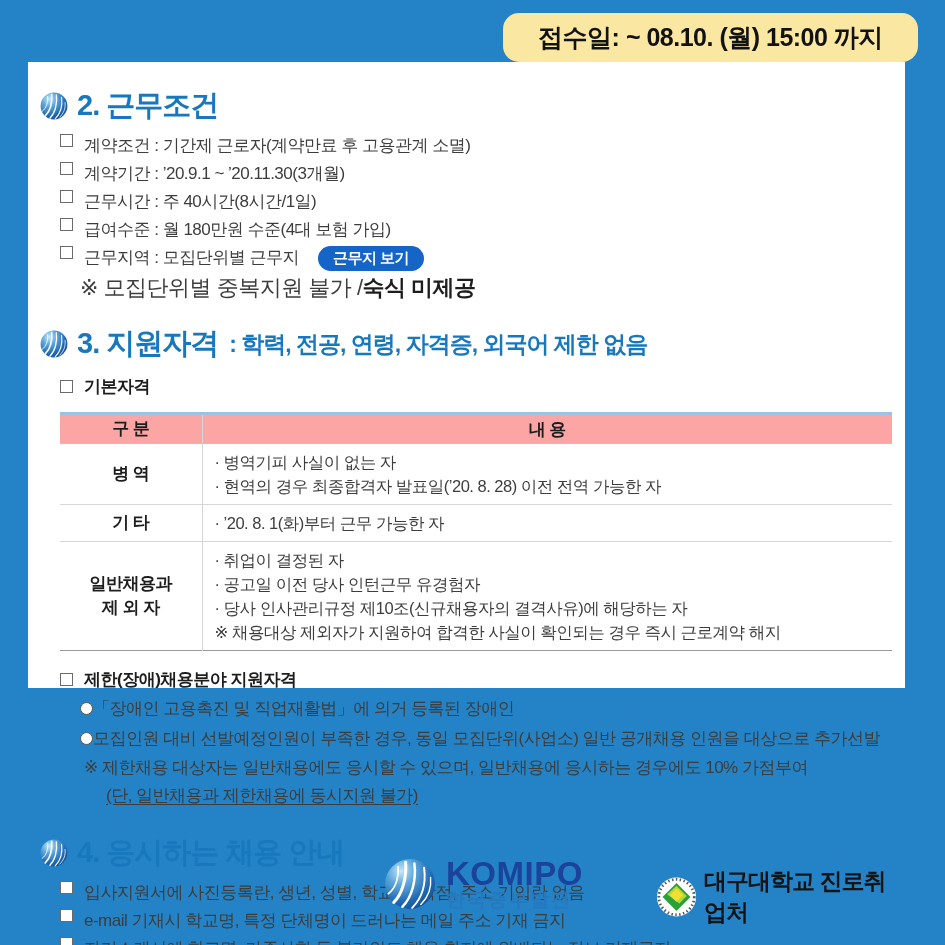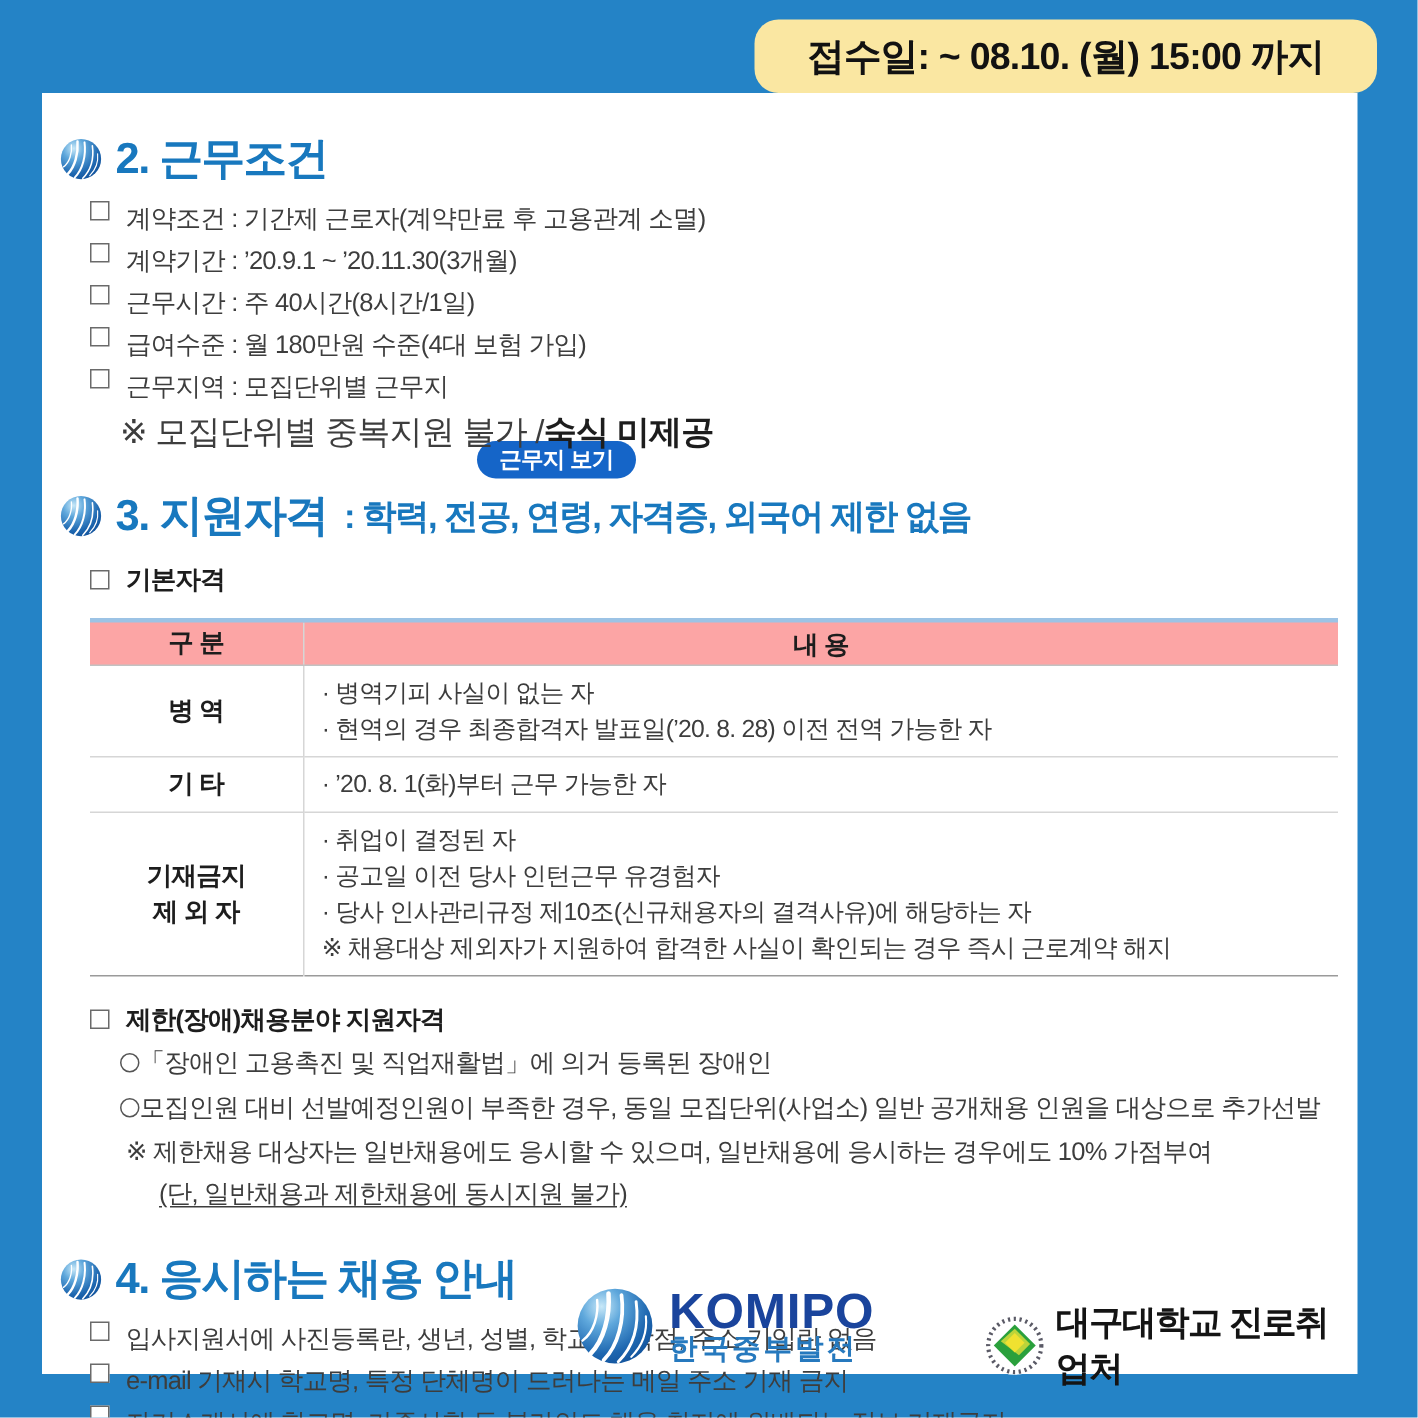--- a/index.html
+++ b/index.html
@@ -9,21 +9,21 @@
     font-family:"Liberation Sans","DejaVu Sans",sans-serif;
     position:relative; overflow:hidden; color:#3d3d3d;
   }
   .banner {
     position:absolute; left:503px; top:13px; width:415px; height:49px;
     background:#FAE7A2; border-radius:16px;
     display:flex; align-items:center; justify-content:center;
     font-size:25px; font-weight:bold; color:#121212; letter-spacing:-0.5px;
   }
   .content {
-    position:absolute; left:28px; top:62px; width:877px; height:854px;
+    position:absolute; left:28px; top:62px; width:877px; height:626px;
     background:#ffffff; padding:24px 0 0 0;
   }
   .sec-head {
     display:flex; align-items:center; gap:9px; margin:0 0 8px 12px;
   }
   .sec-head .sphere { width:28px; height:28px; flex:0 0 auto; }
   .sec-title {
     font-size:29px; font-weight:bold; color:#1878BE; letter-spacing:-1px;
     white-space:nowrap;
   }
@@ -39,21 +39,20 @@
     width:13px; height:13px; border:1.6px solid #555; border-radius:50%; flex:0 0 auto; background:#fff;
   }
   .note { margin-left:52px; height:28px; display:flex; align-items:center; font-size:22px; letter-spacing:-0.5px; }
   .note b { color:#1d1d1d; }
   .pill-btn {
     display:inline-flex; align-items:center; justify-content:center;
     background:#1565C8; color:#fff; border:none; cursor:pointer;
     font-size:15px; font-weight:bold; letter-spacing:-0.5px;
     border-radius:13px; padding:3px 15px; margin-left:8px;
     font-family:inherit;
-    margin-top:48px;
   }
   .bold-line {
     display:flex; align-items:center; gap:11px; margin-left:32px; height:28px;
     font-size:17px; font-weight:bold; color:#1d1d1d; letter-spacing:-0.5px;
   }
   .sec3 { margin-top:22px; }
   .qual-table {
     border-collapse:collapse; margin:12px 0 0 32px; width:832px;
     border-top:3px solid #9CC3E5; border-bottom:1px solid #9a9a9a;
     font-size:16.5px; letter-spacing:-0.5px;
@@ -185,21 +184,21 @@
       <tr>
         <td class="label-cell">
           <div>기 타</div>
         </td>
         <td class="lines-cell">
           <div>· ’20. 8. 1(화)부터 근무 가능한 자</div>
         </td>
       </tr>
       <tr>
         <td class="label-cell">
-          <div>기재금지</div>
+          <div>일반채용과</div>
           <div>제 외 자</div>
         </td>
         <td class="lines-cell">
           <div>· 취업이 결정된 자</div>
           <div>· 공고일 이전 당사 인턴근무 유경험자</div>
           <div>· 당사 인사관리규정 제10조(신규채용자의 결격사유)에 해당하는 자</div>
           <div>※ 채용대상 제외자가 지원하여 합격한 사실이 확인되는 경우 즉시 근로계약 해지</div>
         </td>
       </tr>
     </tbody>

